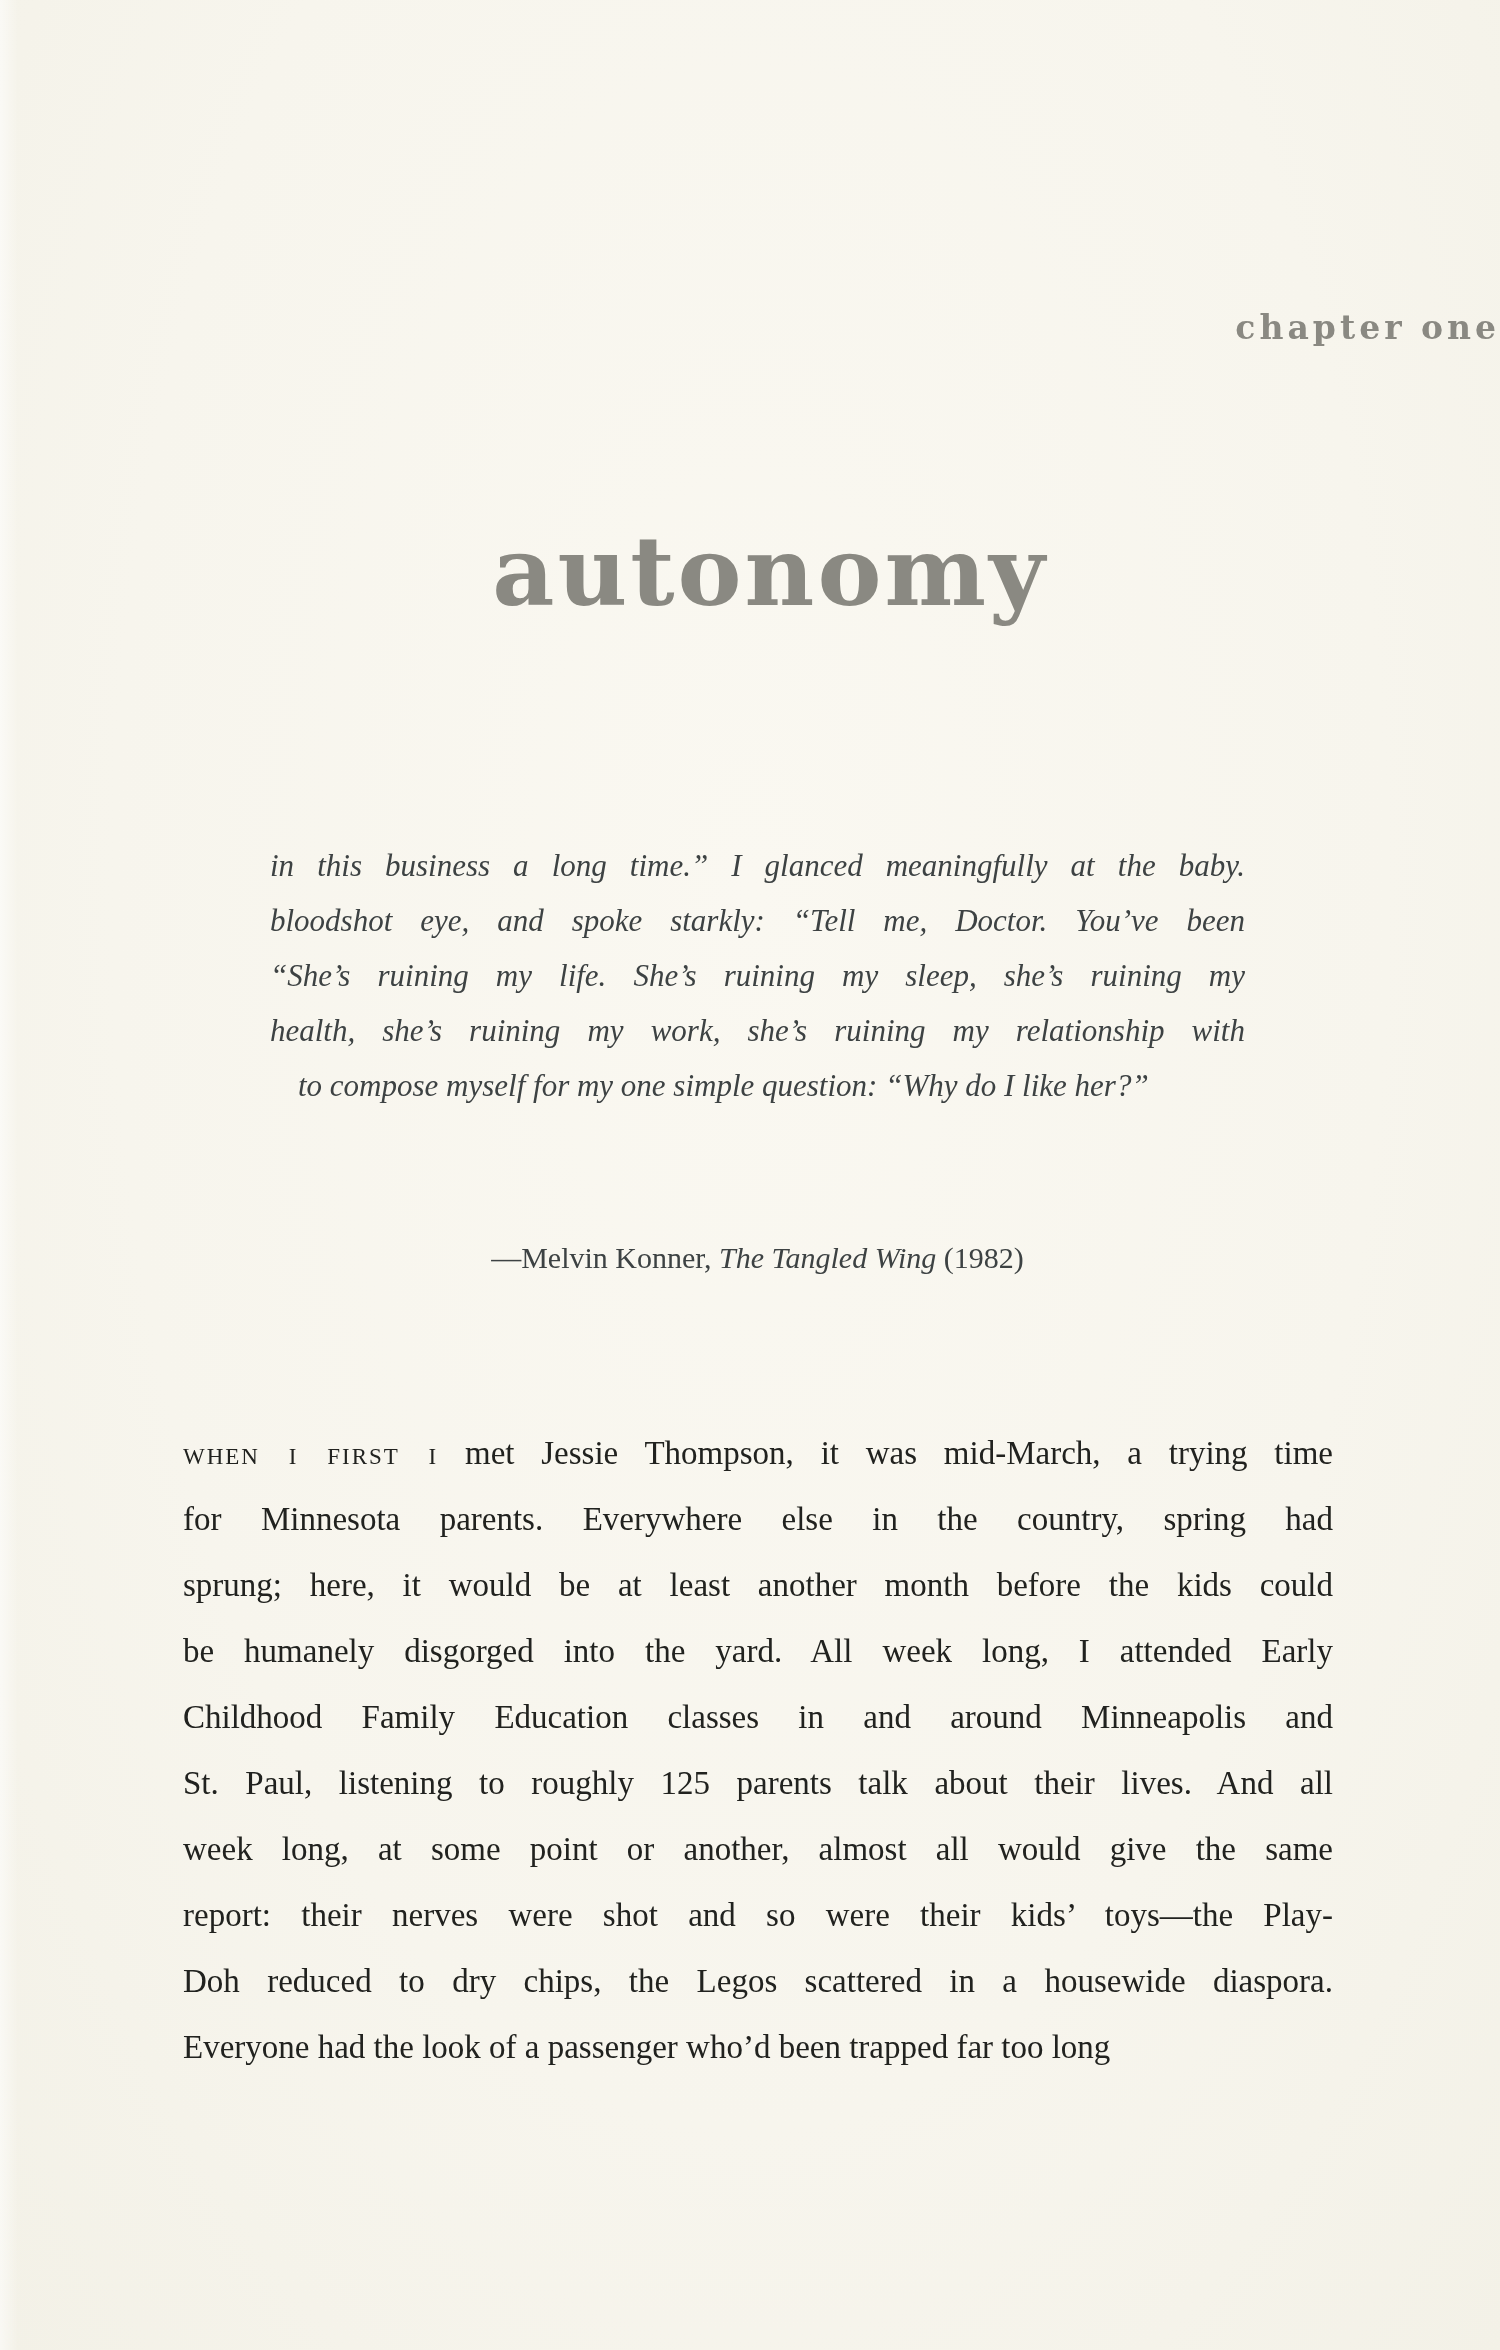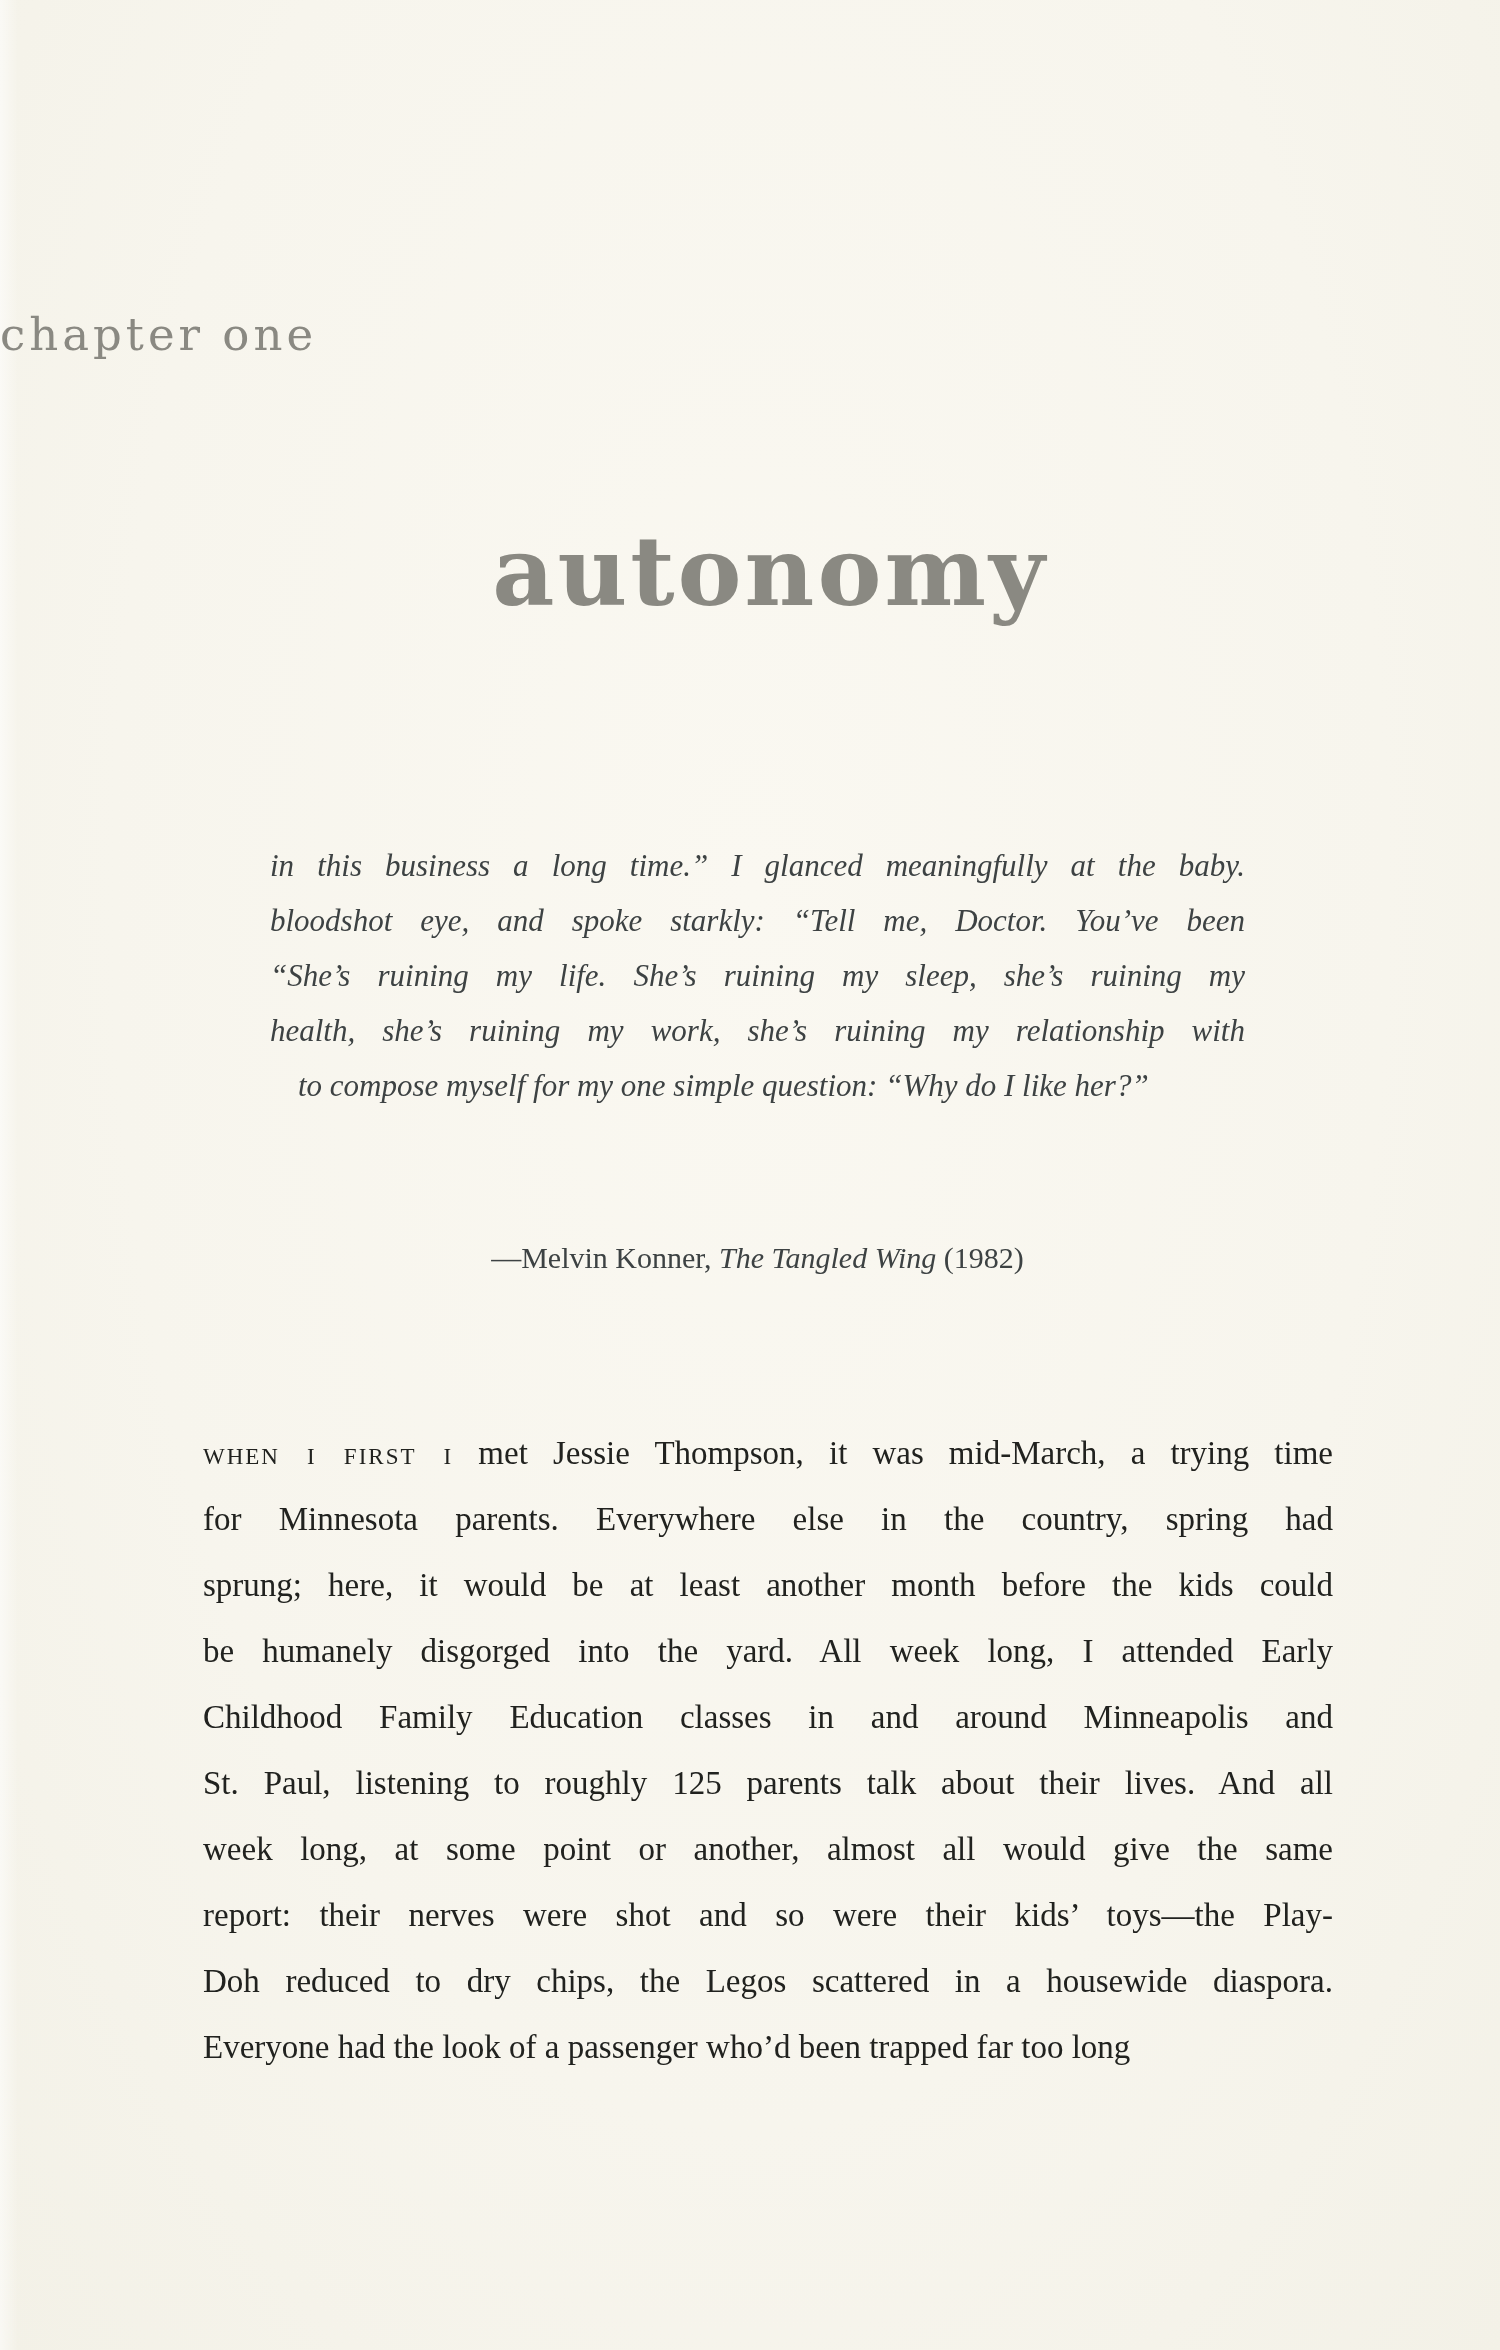--- a/index.html
+++ b/index.html
@@ -18,24 +18,24 @@
   }
   .page{
     position:absolute;inset:0;
     background:
       linear-gradient(90deg, rgba(255,255,255,.55) 0px, rgba(255,255,255,0) 18px),
       radial-gradient(ellipse at 50% 38%, #faf8f1 0%, #f7f5ed 60%, #f3f1e7 100%);
   }
   .chapter-label{
     position:absolute;
     top:308px;left:0;width:100%;
-    text-align:left;
+    text-align:right;
     font-family:"DejaVu Serif", serif;
-    font-weight:normal;
-    font-size:45px;
+    font-weight:bold;
+    font-size:33px;
     letter-spacing:4px;
     color:var(--heading);
   }
   .title{
     position:absolute;
     top:515px;left:0;width:100%;
     text-align:center;
     font-family:"DejaVu Serif", serif;
     font-weight:bold;
     font-size:96px;
@@ -72,21 +72,20 @@
   .body-paragraph{
     position:absolute;
     top:1420px;left:183px;width:1150px;
     font-size:33px;
     line-height:66px;
     color:var(--body-text);
   }
   .body-paragraph .jline{
     text-align:justify;
     text-align-last:justify;
-    margin-left:20px;
   }
   .body-paragraph .jline.last{
     text-align-last:left;
   }
   .smallcaps{
     font-variant:small-caps;
     letter-spacing:2px;
   }
 </style>
 </head>

